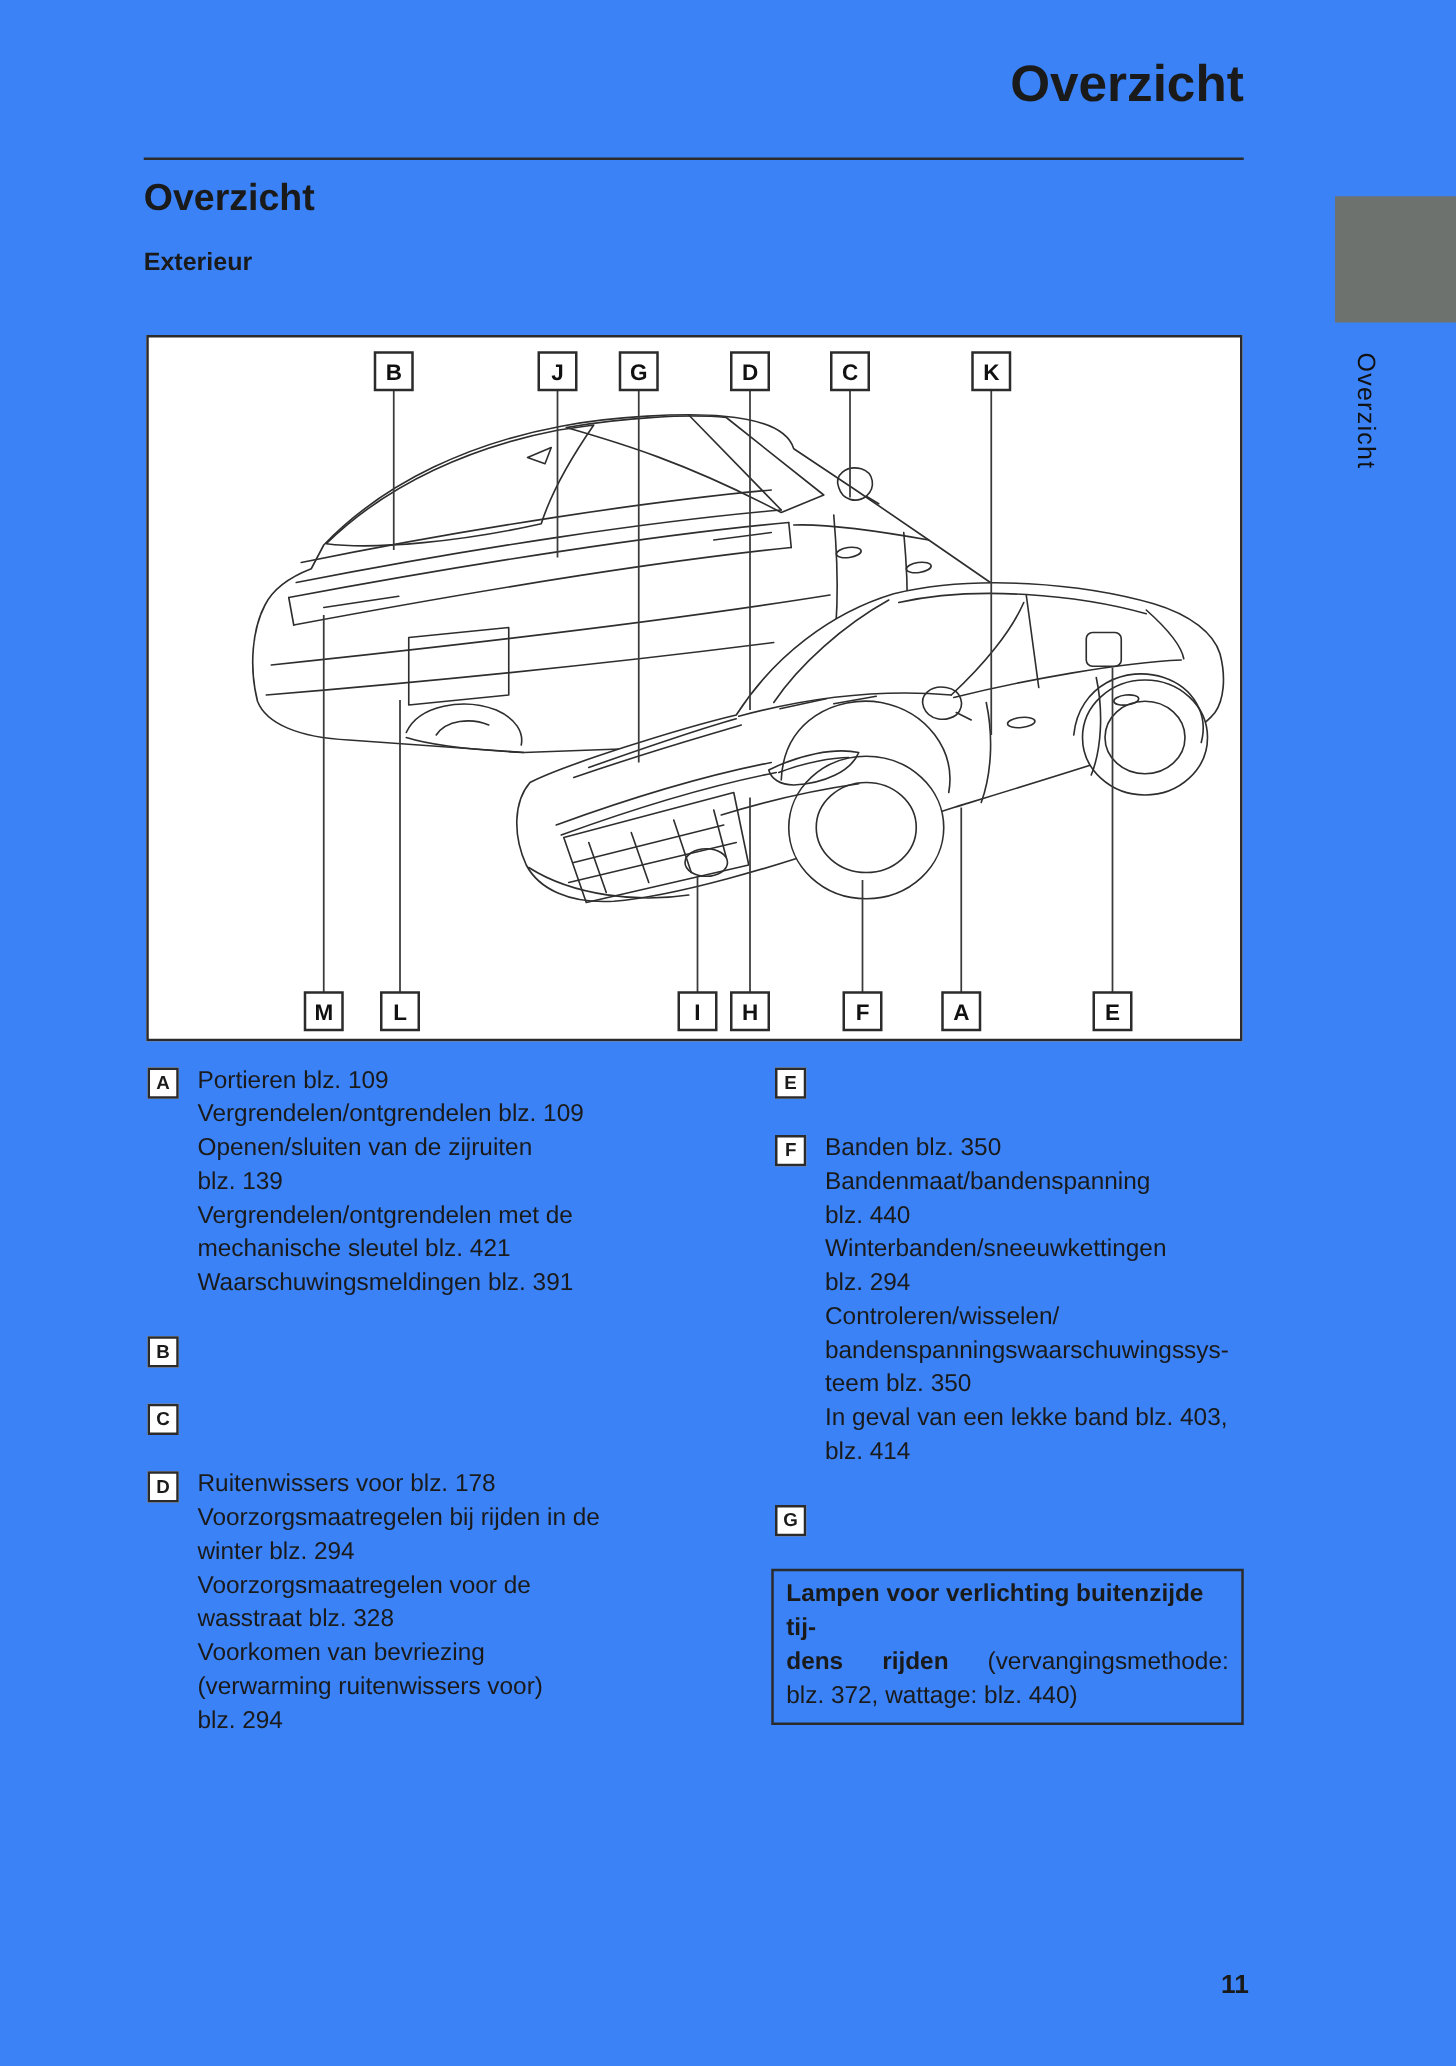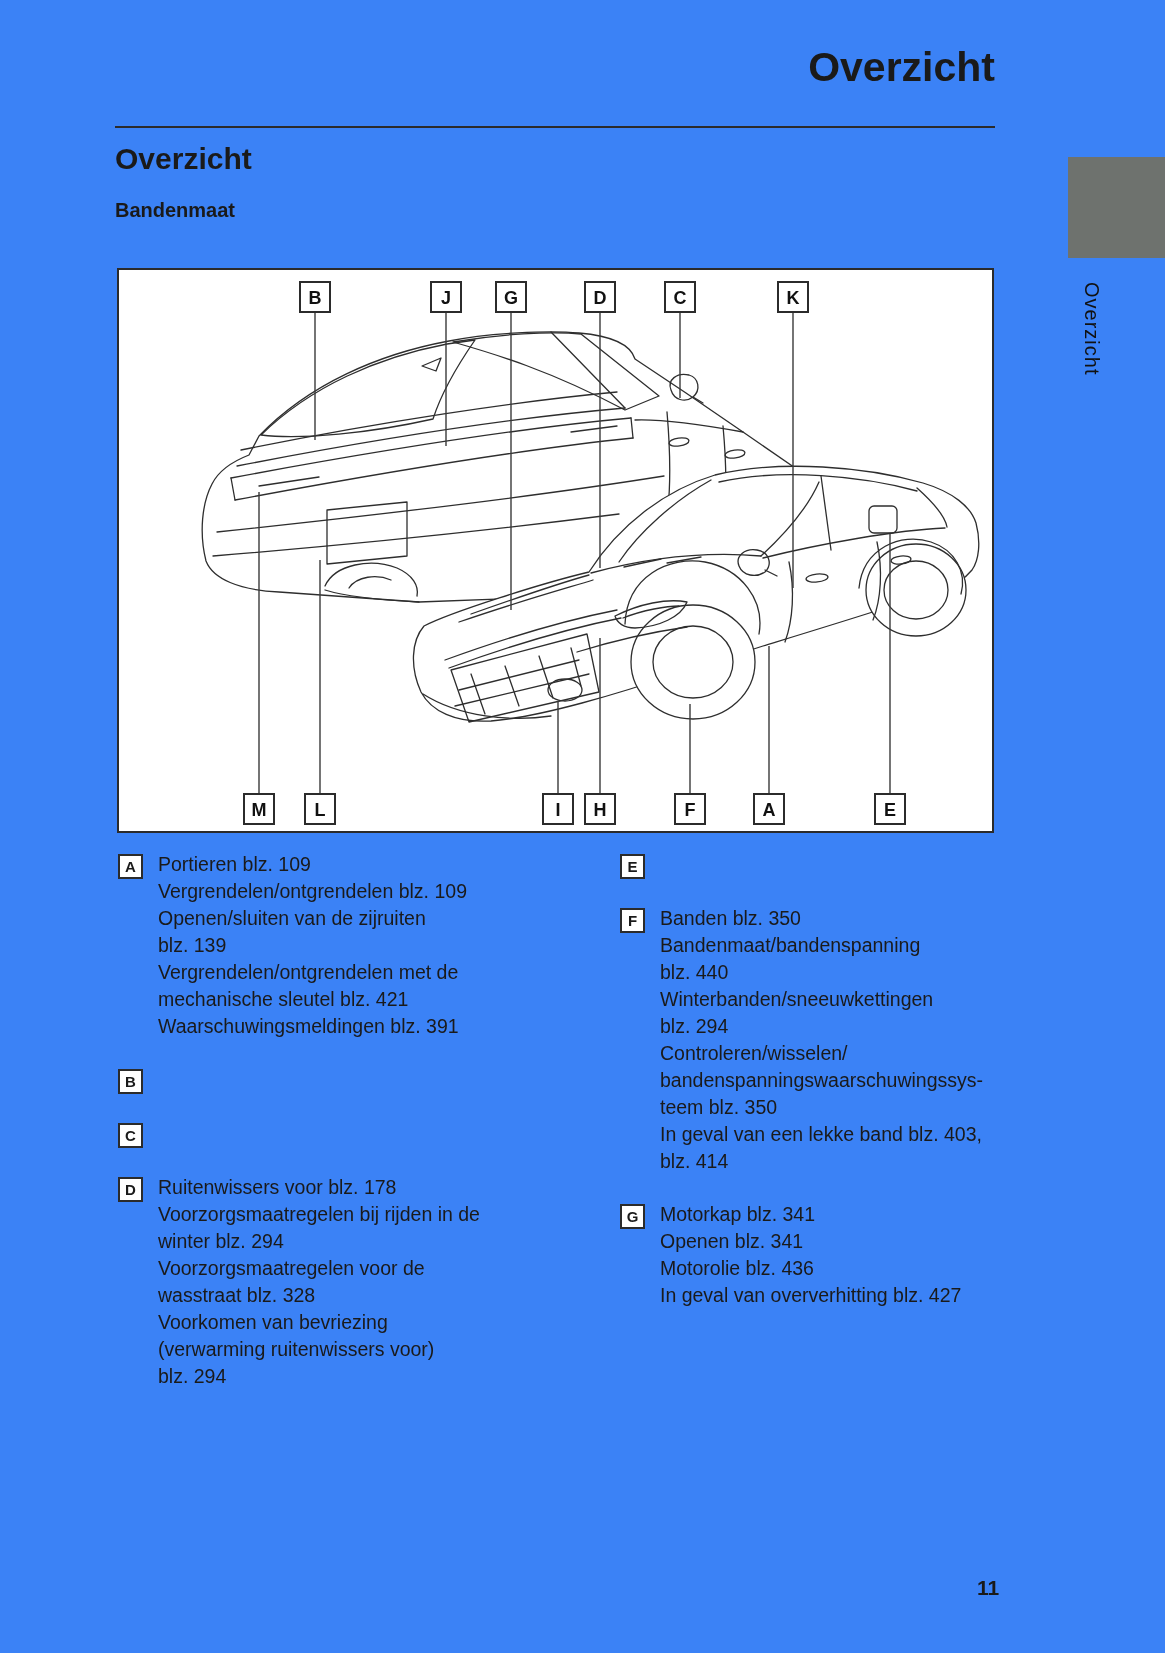--- a/index.html
+++ b/index.html
@@ -57,21 +57,21 @@
     fill:#111;text-anchor:middle;}
 </style>
 </head>
 <body>
 
 <div class="page">
 
   <div class="header-title">Overzicht</div>
   <div class="rule"></div>
   <div class="section-title">Overzicht</div>
-  <div class="subsection-title">Bandenmaat</div>
+  <div class="subsection-title">Exterieur</div>
 
   <div class="side-tab" id="side-tab" style="background: rgb(110, 114, 110);"></div>
   <div class="side-tab-label">Overzicht</div>
 
   <div class="diagram-frame">
     <svg id="diagram-svg" width="873" height="561" viewBox="0 0 873 561">
 
       <g class="car">
         <path class="solid" d="M87,291 C80,263 83,233 93,214 C99,202 112,192 130,185 L140,166
           C190,114 260,84 330,71 C370,63 430,60 460,63 C495,66 512,76 516,89
@@ -236,22 +236,27 @@
 Winterbanden/sneeuwkettingen
 blz. 294
 Controleren/wisselen/
 bandenspanningswaarschuwingssys-
 teem blz. 350
 In geval van een lekke band blz. 403,
 blz. 414</div>
         </div>
         <div class="legend-item">
           <div class="legend-letter">G</div>
-          <div class="legend-text">Motorkap blz. 341
-Openen blz. 341
-Motorolie blz. 436
-In geval van oververhitting blz. 427</div>
         </div>
       </div>
+    <div class="note-box">
+      <div class="note-line1">Lampen voor verlichting buitenzijde tij-</div>
+      <div class="note-line2">
+        <span class="b">dens</span>
+        <span class="b">rijden</span>
+        <span>(vervangingsmethode:</span>
+      </div>
+      <div>blz. 372, wattage: blz. 440)</div>
+    </div>
   </div>
 
   <div class="page-number">11</div>
 </div>
 
 </body></html>

